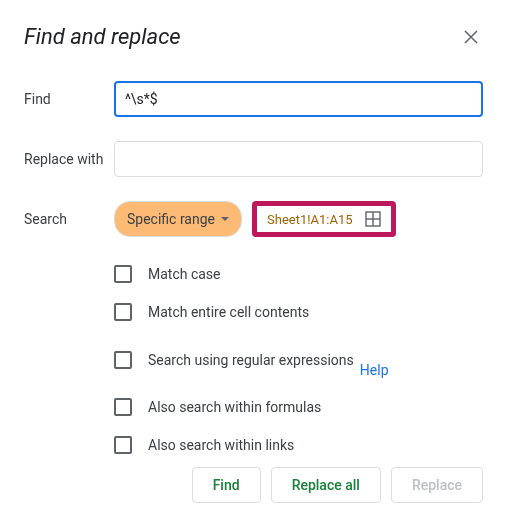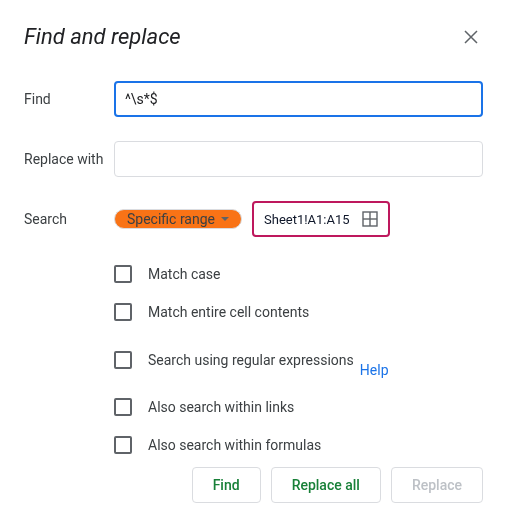--- a/index.html
+++ b/index.html
@@ -64,47 +64,47 @@
       padding: 0 9px;
     }
     .search-row {
       display: flex;
       align-items: center;
       margin-bottom: 28px;
     }
     .dropdown {
       display: flex;
       align-items: center;
-      height: 20px;
+      height: 36px;
       border: 1px solid #dadce0;
       border-radius: 16px;
       padding: 0 12px;
       font-size: 14px;
       color: #3c4043;
       cursor: pointer;
-      background: #f97316;
+      background: #fdba74;
     }
     .dropdown-caret {
       margin-left: 6px;
       width: 0;
       height: 0;
       border-left: 4px solid transparent;
       border-right: 4px solid transparent;
       border-top: 4px solid #5f6368;
     }
     .range-box {
       margin-left: 10px;
       display: flex;
       align-items: center;
       height: 36px;
-      border: 2px solid #be185d;
+      border: 5px solid #be185d;
       border-radius: 4px;
       padding: 0 10px;
       font-size: 13px;
-      color: #0f172a;
+      color: #a16207;
       cursor: pointer;
       background: #fff;
     }
     .range-text {
       margin-right: 12px;
     }
     .options {
       margin-left: 90px;
     }
     .checkbox-row {
@@ -216,25 +216,25 @@
     <div class="checkbox"></div>
     <span class="checkbox-label">Match entire cell contents</span>
   </div>
   <div class="checkbox-row">
     <div class="checkbox"></div>
     <span class="checkbox-label">Search using regular expressions</span>
     <span class="help-link">Help</span>
   </div>
   <div class="checkbox-row">
     <div class="checkbox"></div>
+    <span class="checkbox-label">Also search within formulas</span>
+  </div>
+  <div class="checkbox-row">
+    <div class="checkbox"></div>
     <span class="checkbox-label">Also search within links</span>
-  </div>
-  <div class="checkbox-row">
-    <div class="checkbox"></div>
-    <span class="checkbox-label">Also search within formulas</span>
   </div>
 </div>
 
 <div class="buttons">
   <button class="btn btn-green-text">Find</button>
   <button class="btn btn-green-text">Replace all</button>
   <button class="btn btn-disabled">Replace</button>
 </div>
 
 </body></html>

